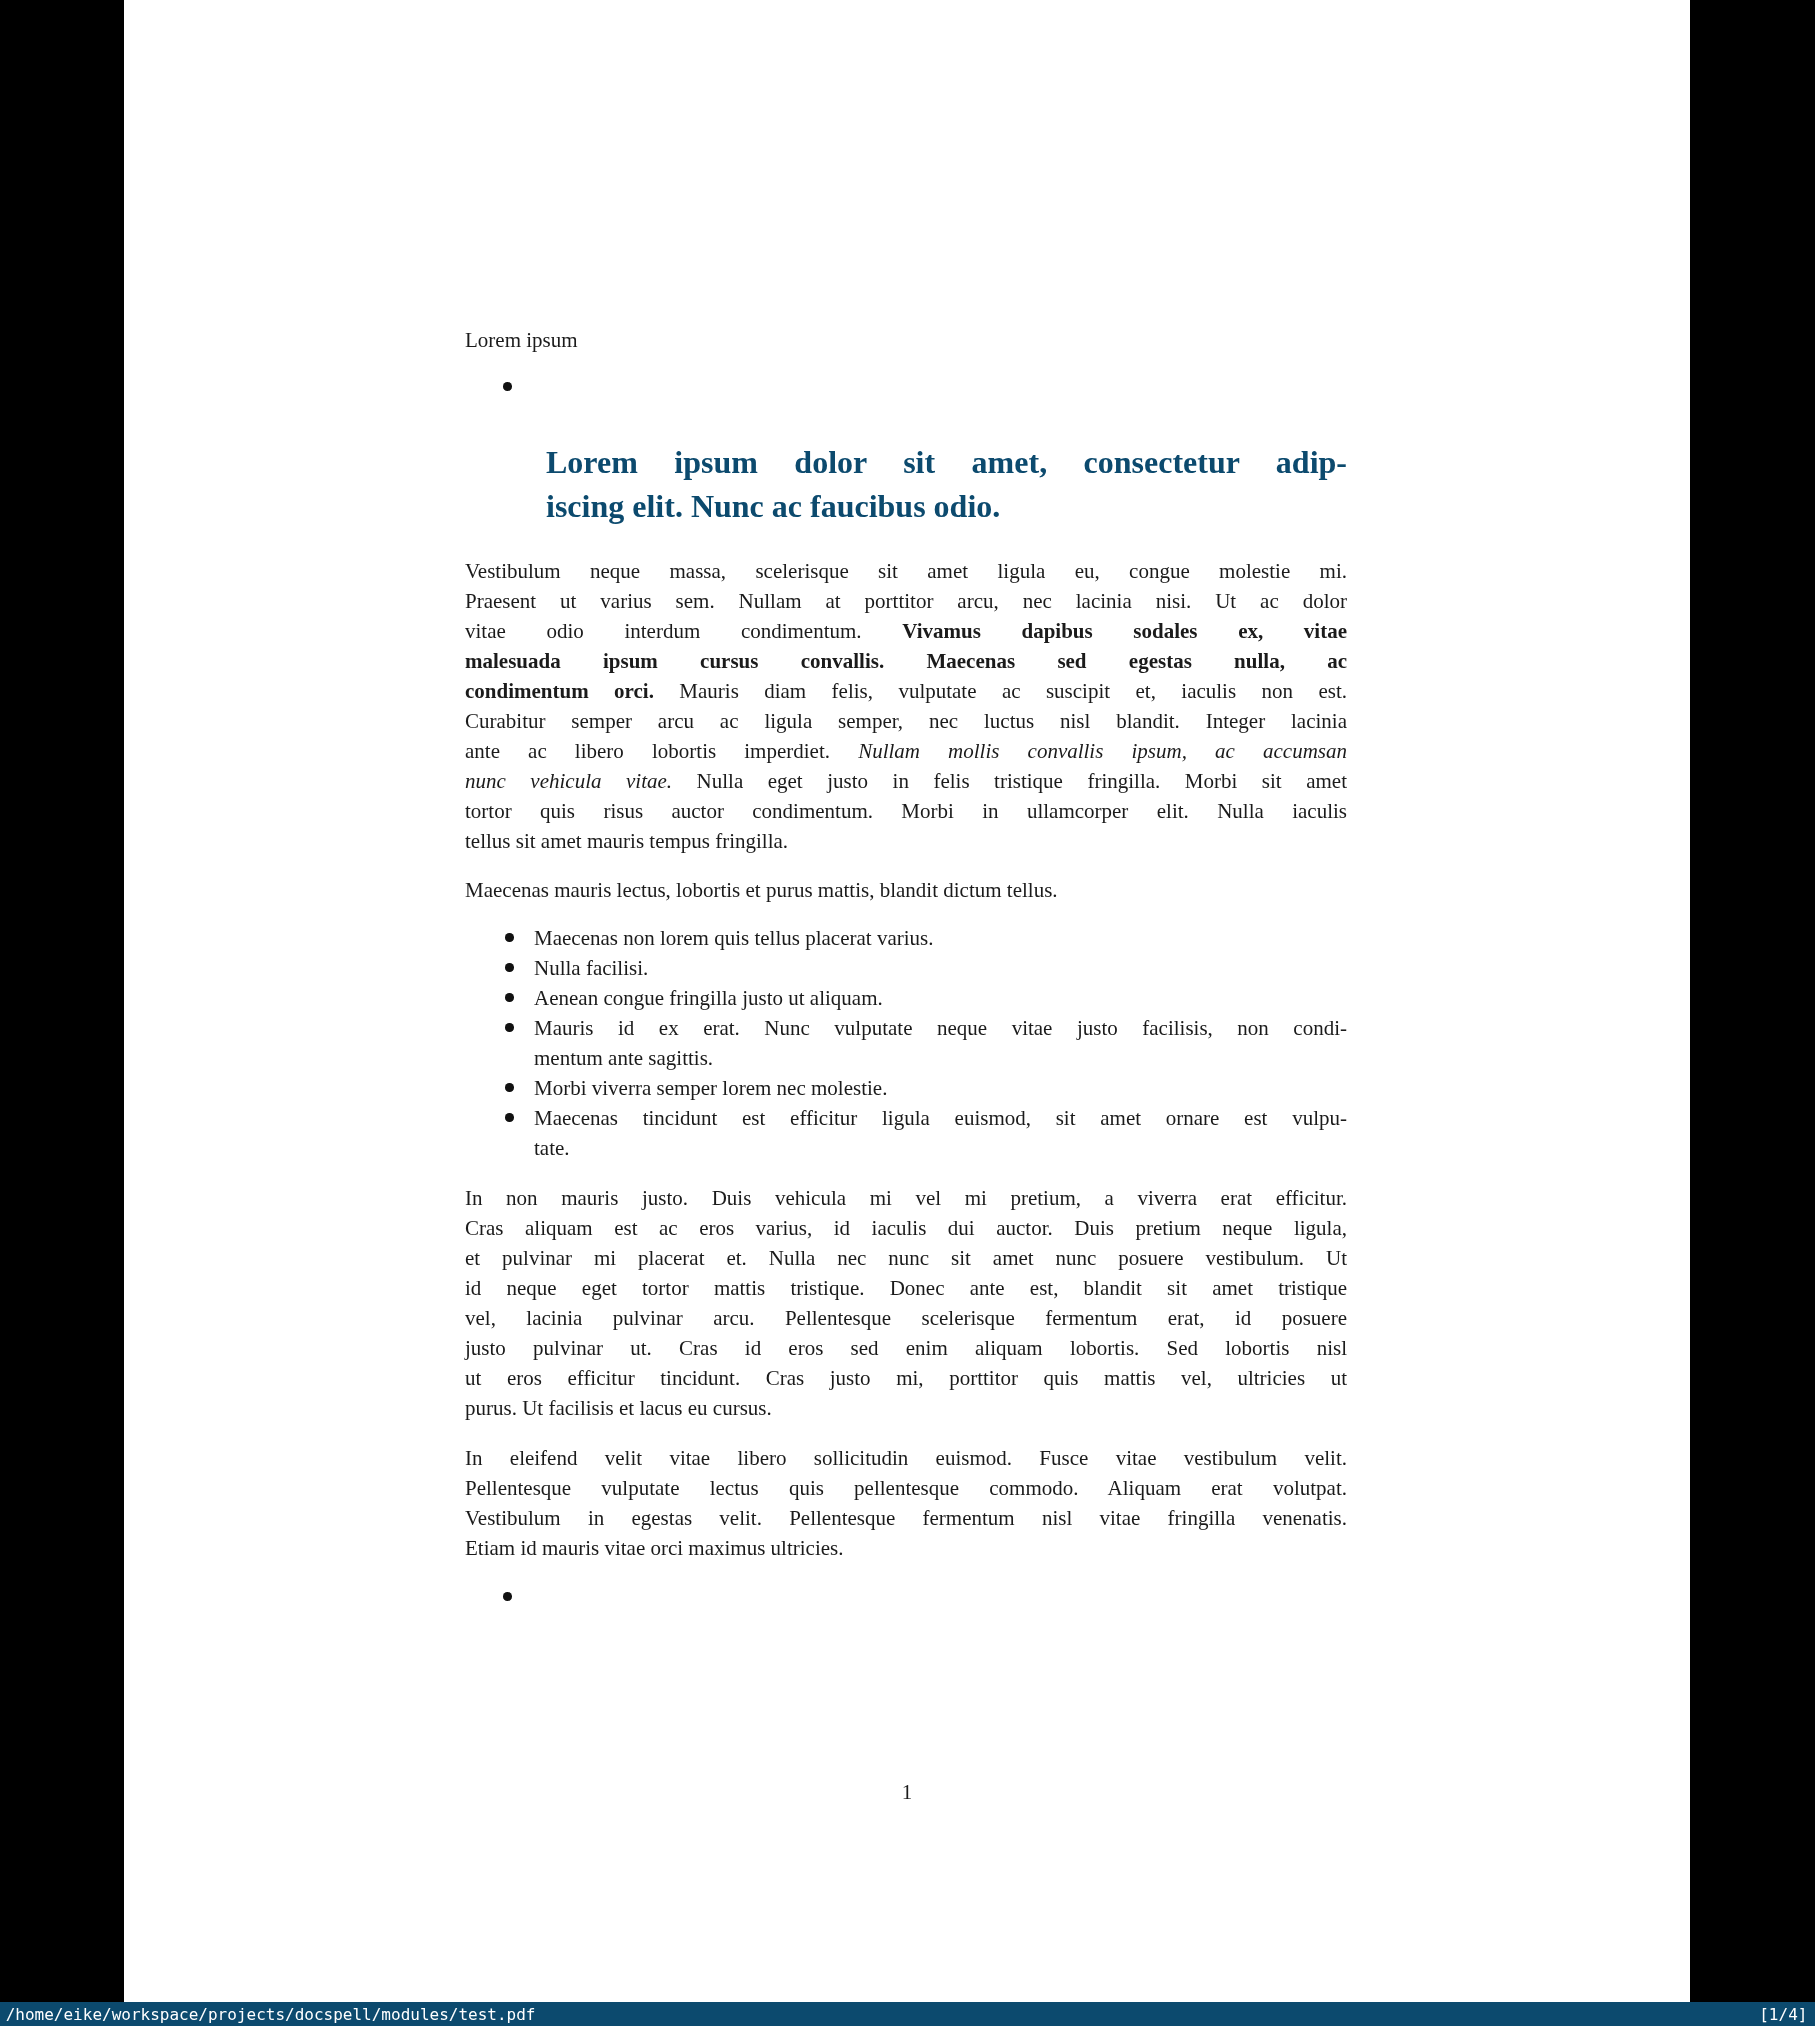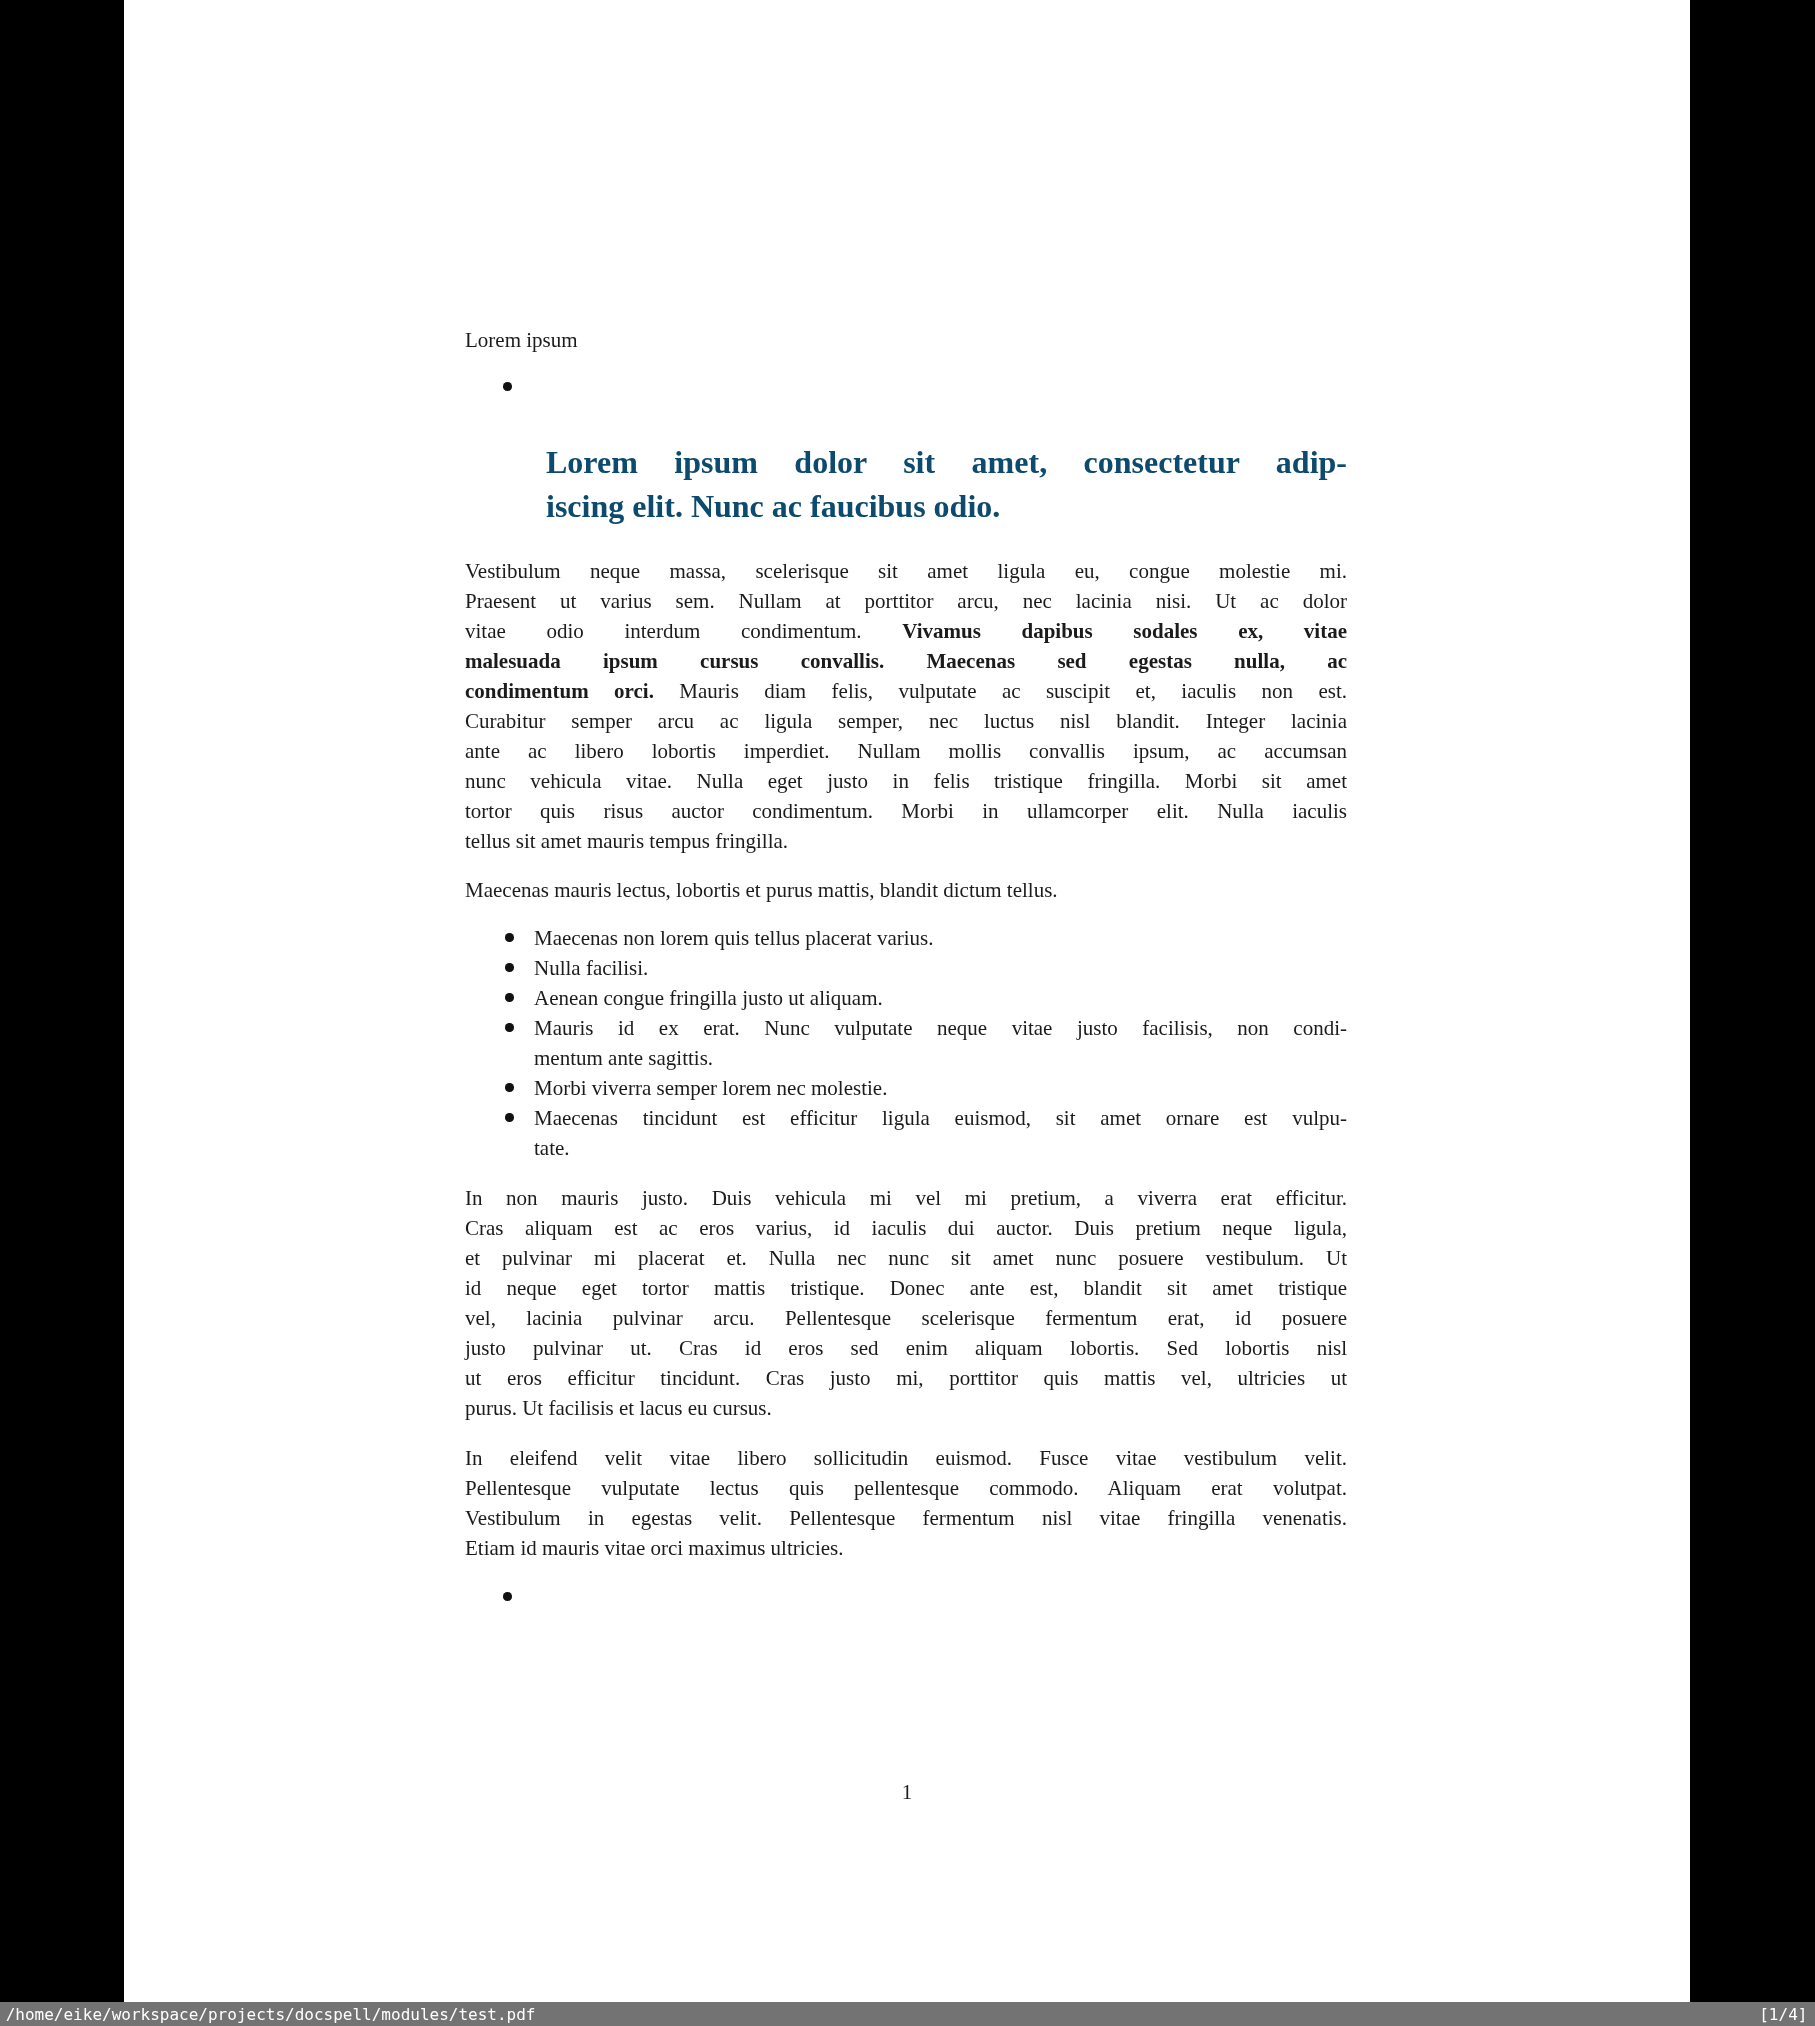--- a/index.html
+++ b/index.html
@@ -44,39 +44,39 @@
     font-size: 21px; line-height: 30px;
   }
   .para1 { top: 556px; }
   .para2 { top: 875px; }
   .para3 { top: 1183px; }
   .para4 { top: 1443px; }
 
   .ln { display: block; }
   .ln.j { text-align: justify; text-align-last: justify; }
   .b { font-weight: bold; }
-  .i { }
+  .i { font-style: italic; }
 
   .list {
     left: 410px; top: 923px; width: 813px;
     font-size: 21px; line-height: 30px;
   }
   .item { position: relative; }
   .item > .dot { left: -29px; top: 10.4px; }
 
   .pagenum {
     left: 0; top: 1777px; width: 1566px;
     text-align: center;
     font-size: 21px; line-height: 30px;
   }
 
   .statusbar {
     position: absolute;
     left: 0; top: 2002px; width: 1815px; height: 24px;
-    background: #737373;
+    background: #0c4a6e;
     color: #ffffff;
     font-family: "DejaVu Sans Mono", monospace;
     font-size: 16px;
     display: flex; align-items: center; justify-content: space-between;
     box-sizing: border-box;
     padding: 0 7.6px 0 5.7px;
   }
   .statusbar .sb-left { white-space: pre; }
   .statusbar .sb-right { white-space: pre; margin-left: 12px; }
 </style>

